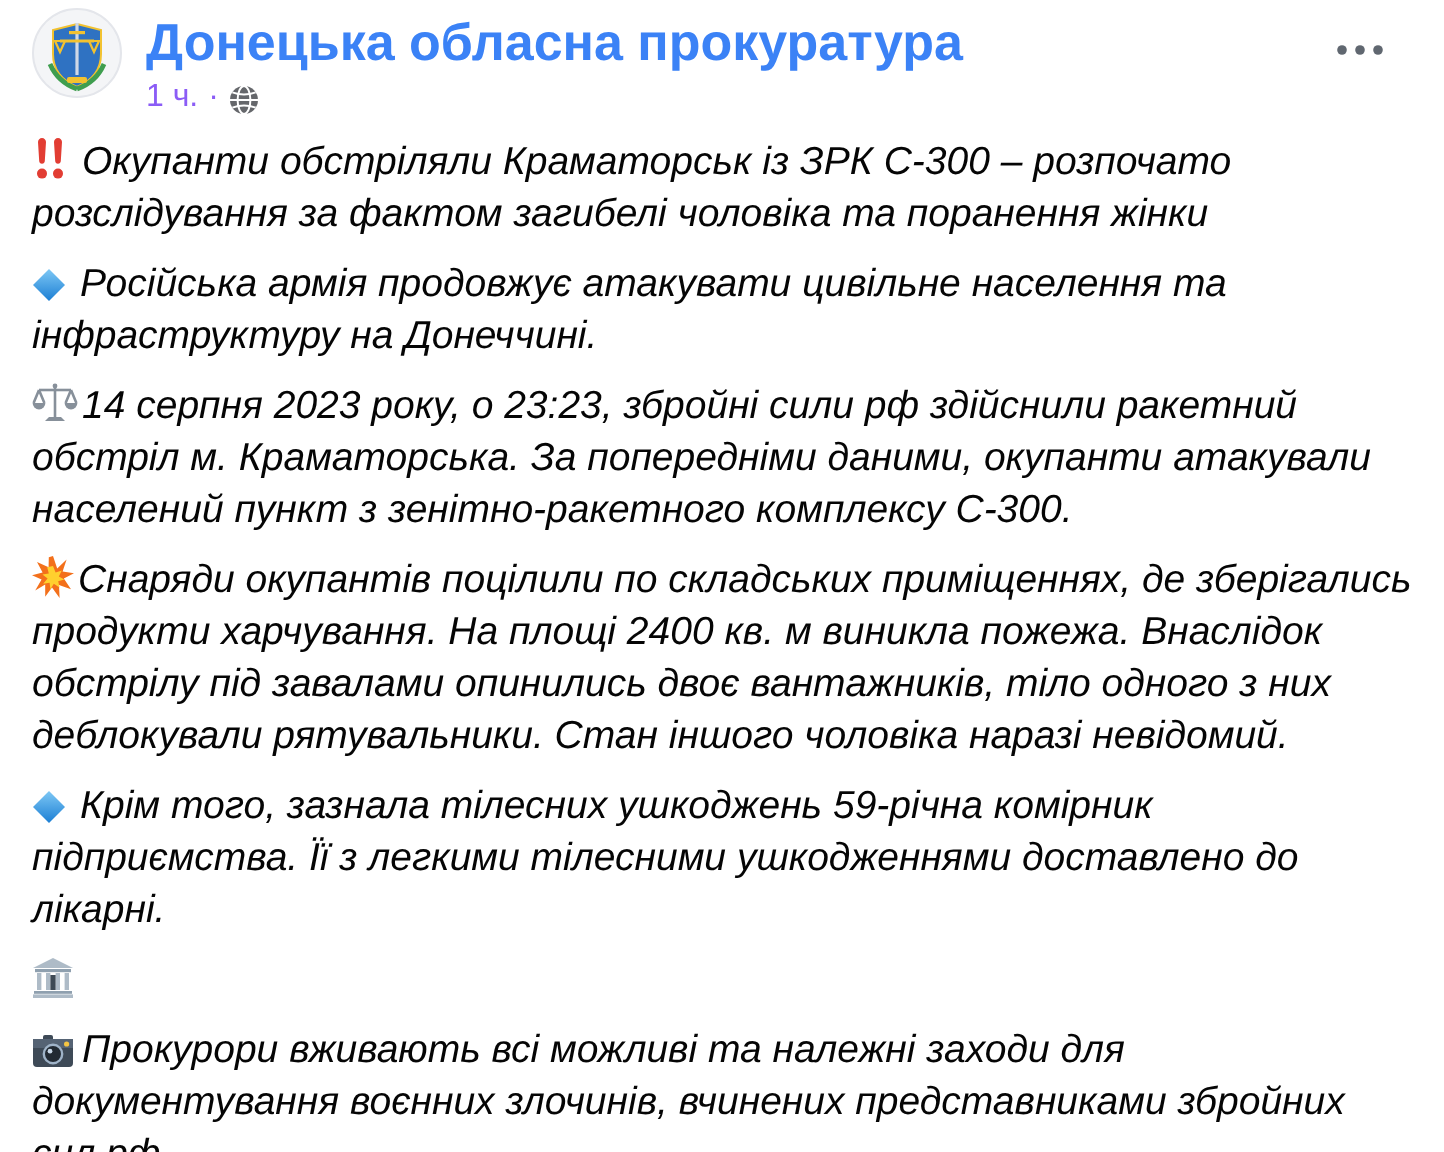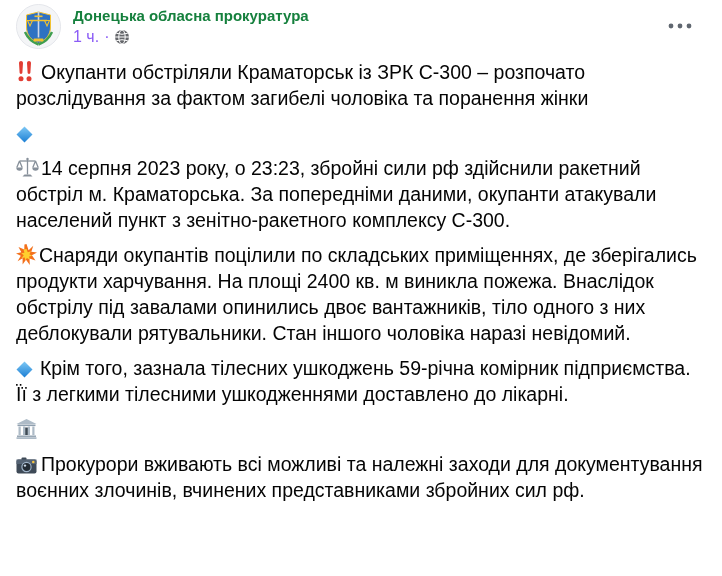--- a/index.html
+++ b/index.html
@@ -22,23 +22,23 @@
     border-radius: 50%;
     flex: none;
     cursor: pointer;
     overflow: hidden;
     background: #f2f3f5;
     border: 1px solid #e4e6eb;
   }
   .avatar svg { display: block; }
   .header-info { margin-left: 12px; padding-top: 3px; }
   .page-name {
-    font-size: 15px;
+    font-size: 26px;
     font-weight: bold;
-    color: #15803d;
+    color: #3b82f6;
     line-height: 1.15;
     cursor: pointer;
   }
   .meta-row {
     display: flex;
     align-items: center;
     gap: 5px;
     margin-top: 4px;
     color: #8b5cf6;
     font-size: 16px;
@@ -52,21 +52,21 @@
     display: flex; align-items: center; justify-content: center;
     border-radius: 6px;
     cursor: pointer;
   }
   .post-body {
     padding: 2px 16px 0 16px;
     font-size: 19.5px;
     line-height: 26px;
     color: #050505;
   }
-  .para { margin: 0 0 9px 0; }
+  .para { margin: 0 0 9px 0; font-style: italic; }
   .pic {
     display: inline-block;
     vertical-align: -3px;
     line-height: 0;
   }
   .mr8 { margin-right: 7px; }
   .mr4 { margin-right: 4px; }
   .mr2 { margin-right: 2px; }
 </style>
 </head>
@@ -135,21 +135,21 @@
       <span class="pic mr8">
         <svg width="17" height="17" viewBox="0 0 17 17">
           <defs>
             <linearGradient id="bd1" x1="0" y1="0" x2="0" y2="1">
               <stop offset="0" stop-color="#7ec8f5"></stop>
               <stop offset="1" stop-color="#1c7fd4"></stop>
             </linearGradient>
           </defs>
           <polygon points="8.5,0.5 16.5,8.5 8.5,16.5 0.5,8.5" fill="url(#bd1)"></polygon>
         </svg>
-      </span>
+      </span><span>Російська армія продовжує атакувати цивільне населення та інфраструктуру на Донеччині.</span>
     </p>
 
     <p class="para">
       <span class="pic mr2">
         <svg width="23" height="21" viewBox="0 0 23 21">
           <g stroke="#87909a" fill="none" stroke-width="1.3">
             <line x1="11.5" y1="1.5" x2="11.5" y2="17.5"></line>
             <line x1="3.5" y1="4" x2="19.5" y2="4"></line>
             <circle cx="11.5" cy="2" r="1.2" fill="#87909a" stroke="none"></circle>
             <path d="M3.5 4 L0.8 10.5 M3.5 4 L6.2 10.5"></path>

